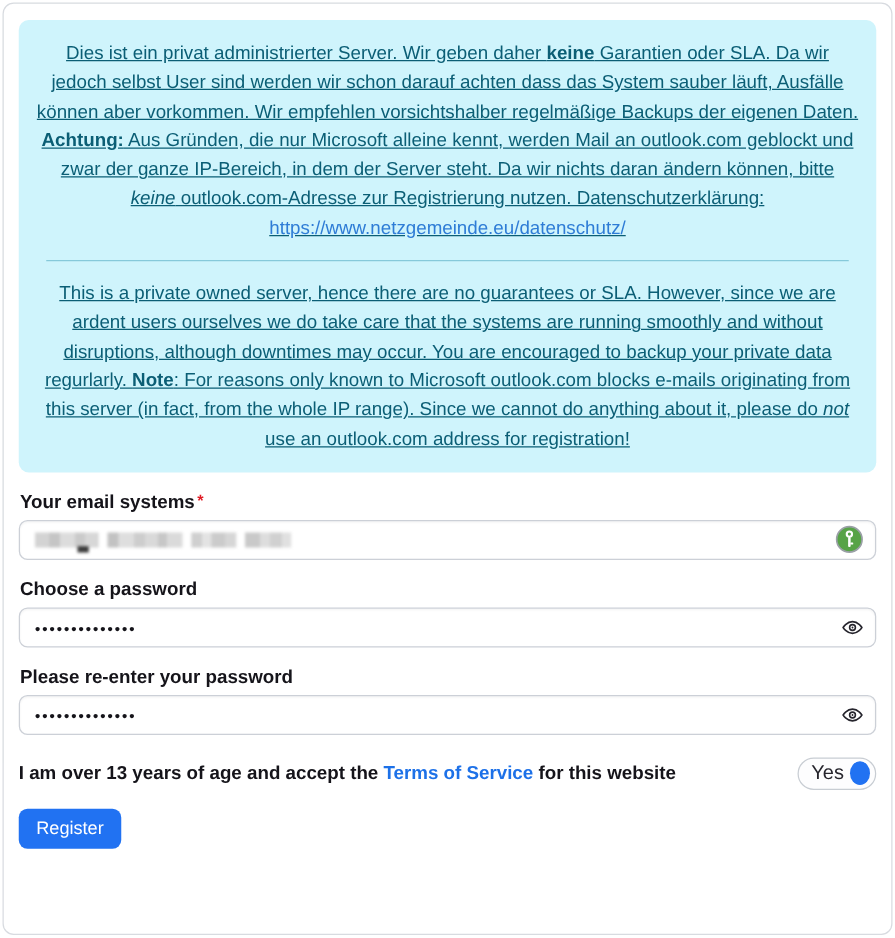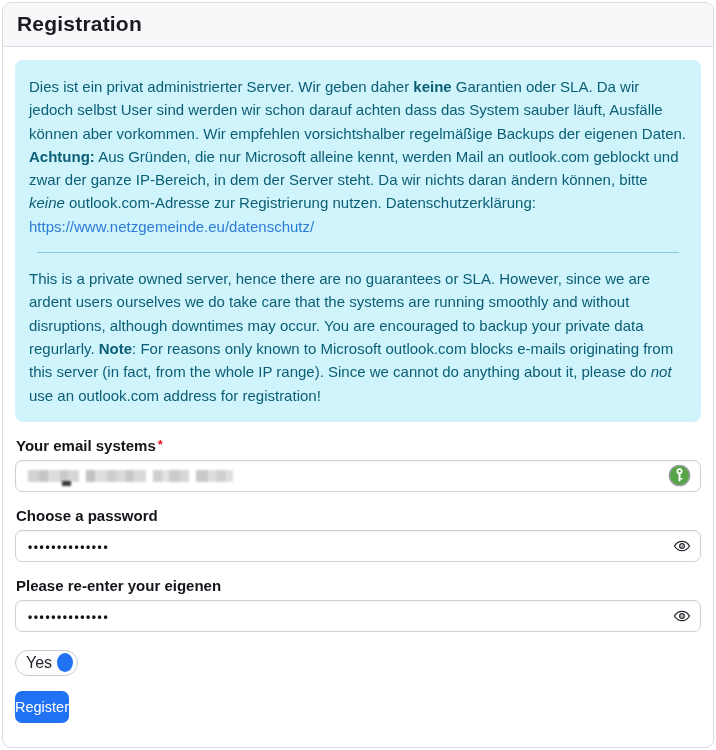--- a/index.html
+++ b/index.html
@@ -31,24 +31,25 @@
     color:#1a1a21;
   }
   .card-body{padding:13px 12px 10px 12px;}
 
   
   .alert-info{
     background:#cff4fc;
     color:#0b5e75;
     border-radius:8px;
     padding:15px 14px;
-    text-align:left;
+    text-align:center;
     font-size:15px;
     line-height:23.3px;
     margin-bottom:15px;
+    text-decoration:underline;
   }
   .alert-info p{margin:0;}
   .alert-info .b{font-weight:700;}
   .alert-info .i{font-style:italic;}
   .alert-info a{color:#2e7cd6;text-decoration:none;}
   .alert-divider{
     border:0;
     border-top:1px solid #86c9da;
     margin:14px 8px;
   }
@@ -168,32 +169,29 @@
   }
 
   .btn-primary{
     display:inline-block;
     background:#2172f2;
     color:#ffffff;
     font-family:inherit;
     font-size:14.5px;
     border:none;
     border-radius:7px;
-    padding:8px 0;
+    padding:8px 14px;
     cursor:pointer;
   }
 </style>
 </head>
 <body>
 
 <div class="card">
 
-  <div class="card-header">
-    <h1>Registration</h1>
-  </div>
 
   <div class="card-body">
 
     <div class="alert-info">
       <p><span>Dies ist ein privat administrierter Server. Wir geben daher </span><span class="b">keine</span><span> Garantien oder SLA. Da wir jedoch selbst User sind werden wir schon darauf achten dass das System sauber läuft, Ausfälle können aber vorkommen. Wir empfehlen vorsichtshalber regelmäßige Backups der eigenen Daten. </span><span class="b">Achtung:</span><span> Aus Gründen, die nur Microsoft alleine kennt, werden Mail an outlook.com geblockt und zwar der ganze IP-Bereich, in dem der Server steht. Da wir nichts daran ändern können, bitte </span><span class="i">keine</span><span> outlook.com-Adresse zur Registrierung nutzen. Datenschutzerklärung: </span><a href="#">https://www.netzgemeinde.eu/datenschutz/</a></p>
 
       <hr class="alert-divider">
 
       <p><span>This is a private owned server, hence there are no guarantees or SLA. However, since we are ardent users ourselves we do take care that the systems are running smoothly and without disruptions, although downtimes may occur. You are encouraged to backup your private data regurlarly. </span><span class="b">Note</span><span>: For reasons only known to Microsoft outlook.com blocks e-mails originating from this server (in fact, from the whole IP range). Since we cannot do anything about it, please do </span><span class="i">not</span><span> use an outlook.com address for registration!</span></p>
     </div>
@@ -251,35 +249,36 @@
             <path d="M2 12s3.6-6.3 10-6.3S22 12 22 12s-3.6 6.3-10 6.3S2 12 2 12z"></path>
             <circle cx="12" cy="12" r="3.1"></circle>
             <circle cx="12" cy="12" r="1" fill="#26252d" stroke="none"></circle>
           </svg>
         </button>
       </div>
     </div>
 
     
     <div class="form-group">
-      <label class="form-label">Please re-enter your eigenen</label>
+      <label class="form-label">Please re-enter your password</label>
       <div class="input-row">
         <span class="grow pw-dots">••••••••••••••</span>
         <button class="eye-btn">
           <svg width="18" height="18" viewBox="0 0 24 24" fill="none" stroke="#26252d" stroke-width="1.7">
             <path d="M2 12s3.6-6.3 10-6.3S22 12 22 12s-3.6 6.3-10 6.3S2 12 2 12z"></path>
             <circle cx="12" cy="12" r="3.1"></circle>
             <circle cx="12" cy="12" r="1" fill="#26252d" stroke="none"></circle>
           </svg>
         </button>
       </div>
     </div>
 
     
     <div class="terms-row">
+      <div class="terms-text"><span>I am over 13 years of age and accept the </span><a href="#">Terms of Service</a><span> for this website</span></div>
       <div class="toggle">
         <span class="toggle-label">Yes</span>
         <span class="toggle-knob"></span>
       </div>
     </div>
 
     
     <button class="btn-primary">Register</button>
 
   </div>

